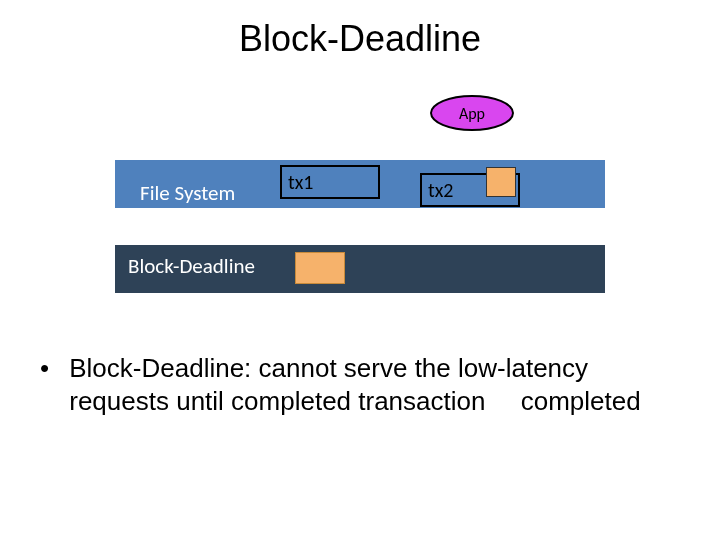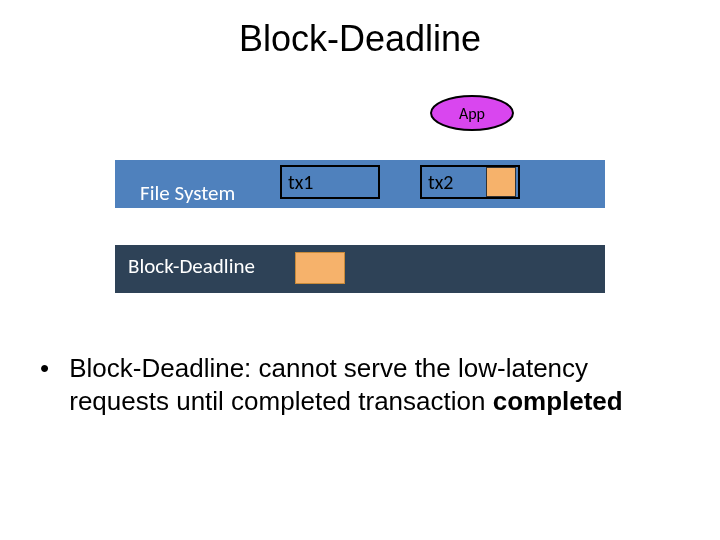--- a/index.html
+++ b/index.html
@@ -53,21 +53,21 @@
     background: #4f81bd;
     display: flex;
     align-items: center;
     padding-left: 6px;
     font-size: 20px;
     font-family: "Segoe UI", Calibri, Arial, sans-serif;
     color: #000;
     box-sizing: border-box;
   }
   .tx1 { left: 280px; width: 100px; }
-  .tx2 { left: 420px; width: 100px; }
+  .tx2 { left: 420px; width: 100px; margin-top: 8px; }
   .orange-inner {
     position: absolute;
     top: 167px;
     width: 30px; height: 30px;
     background: #f6b26b;
     border: 1px solid #333;
     box-sizing: border-box;
   }
   .orange-tx2 { left: 486px; }
   .bd-bar {
@@ -102,21 +102,21 @@
   .bullet .dot {
     display: inline-block;
     width: 22px;
     vertical-align: top;
   }
   .bullet .text {
     display: inline-block;
     width: 610px;
     vertical-align: top;
   }
-  .bold { font-weight: bold; }
+  .bold { font-weight: normal; margin-left: 28px; }
 </style>
 </head>
 <body>
 
 <div class="title">Block-Deadline</div>
 
 <div class="app-oval">
   <span>App</span>
 </div>
 

